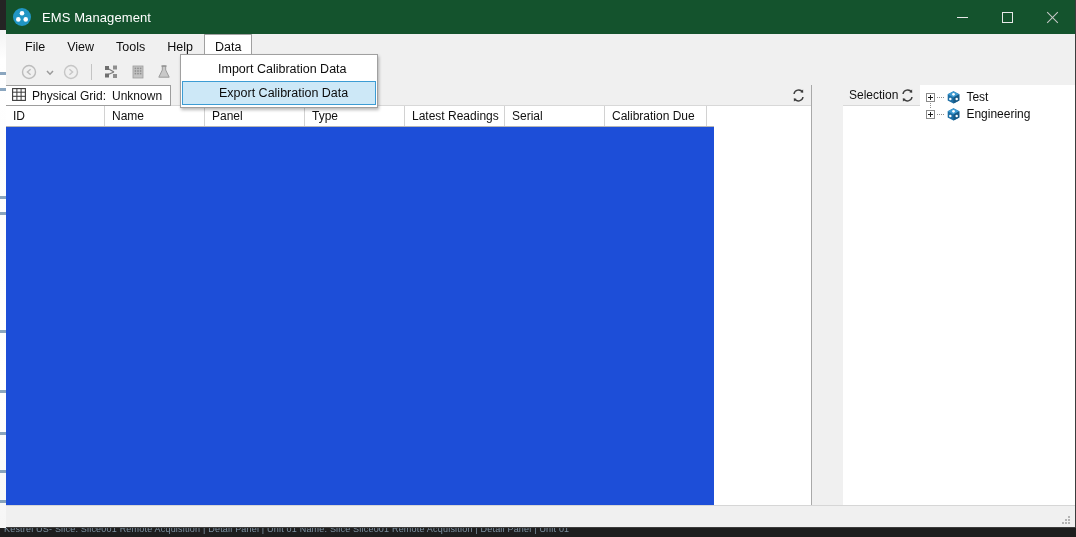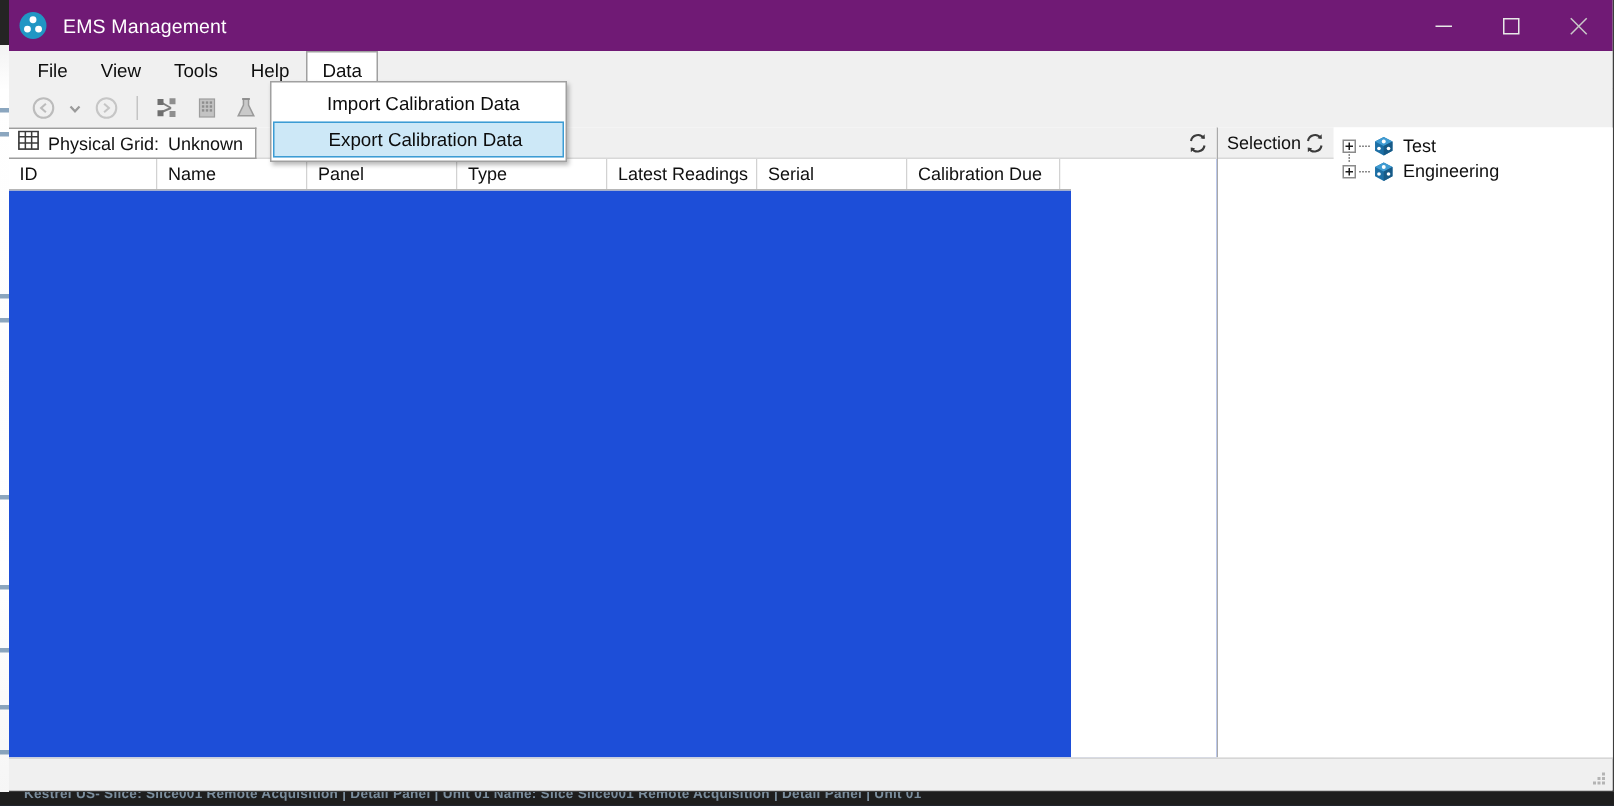--- a/index.html
+++ b/index.html
@@ -21,39 +21,39 @@
     overflow: hidden;
   }
   .bg-sliver-left .strip {
     position:absolute; left:0; width:6px; height:3px; background:#2b5d8a; opacity:.55;
   }
   .bg-sliver-bottom {
     position: absolute; left: 0; bottom: 0; width: 1076px; height: 9px;
     background: #1e1e1e; overflow: hidden;
   }
   .bg-sliver-bottom .txtline {
-    position:absolute; left:16px; top:-4px;
+    position:absolute; left:4px; top:-4px;
     font-family: "Liberation Sans", sans-serif;
     font-size: 9px; color: #9bb4c9; white-space: nowrap;
-    letter-spacing: .2px; opacity: .75; font-weight: bold;
+    letter-spacing: .2px; opacity: .75;
   }
 
   
   #app-window {
     position: absolute;
     left: 6px; top: 0; width: 1070px; height: 528px;
     background: #f0f0f0;
     display: flex; flex-direction: column;
     border: 1px solid #3d3d3d;
     border-top: none; border-left: none;
   }
 
   
   .titlebar {
-    height: 34px; background: #701a75;
+    height: 34px; background: #14532d;
     display: flex; align-items: center;
     flex: 0 0 34px; position: relative;
   }
   .app-icon { margin-left: 6px; width: 20px; height: 20px; position: relative; }
   .win-title {
     color: #ffffff; font-size: 13px; margin-left: 10px;
     font-family: "Liberation Sans", sans-serif; letter-spacing: .1px;
   }
   .win-controls { margin-left: auto; display: flex; height: 34px; }
   .win-btn {
@@ -95,21 +95,21 @@
   }
   .tb-btn {
     width: 26px; height: 22px; display: flex; align-items: center; justify-content: center;
   }
   .tb-btn.small { width: 16px; }
   .tb-sep { width: 1px; height: 16px; background: #c4c4c4; margin: 0 7px; }
 
   
   .workspace {
     flex: 1 1 auto; display: flex; background: #f0f0f0;
-    padding: 0; min-height: 0; position: relative;
+    padding: 0; min-height: 0; position: relative; gap: 31px;
   }
   .left-pane {
     width: 806px; display: flex; flex-direction: column; min-width: 0;
     border-right: 1px solid #a9a9a9; background:#ffffff;
   }
   .pane-header {
     height: 21px; flex: 0 0 21px; background: #f0f0f0;
     display: flex; align-items: center; padding: 0 4px 0 6px;
     border-bottom: 1px solid #d8d8d8;
     position: relative; z-index: 5;

